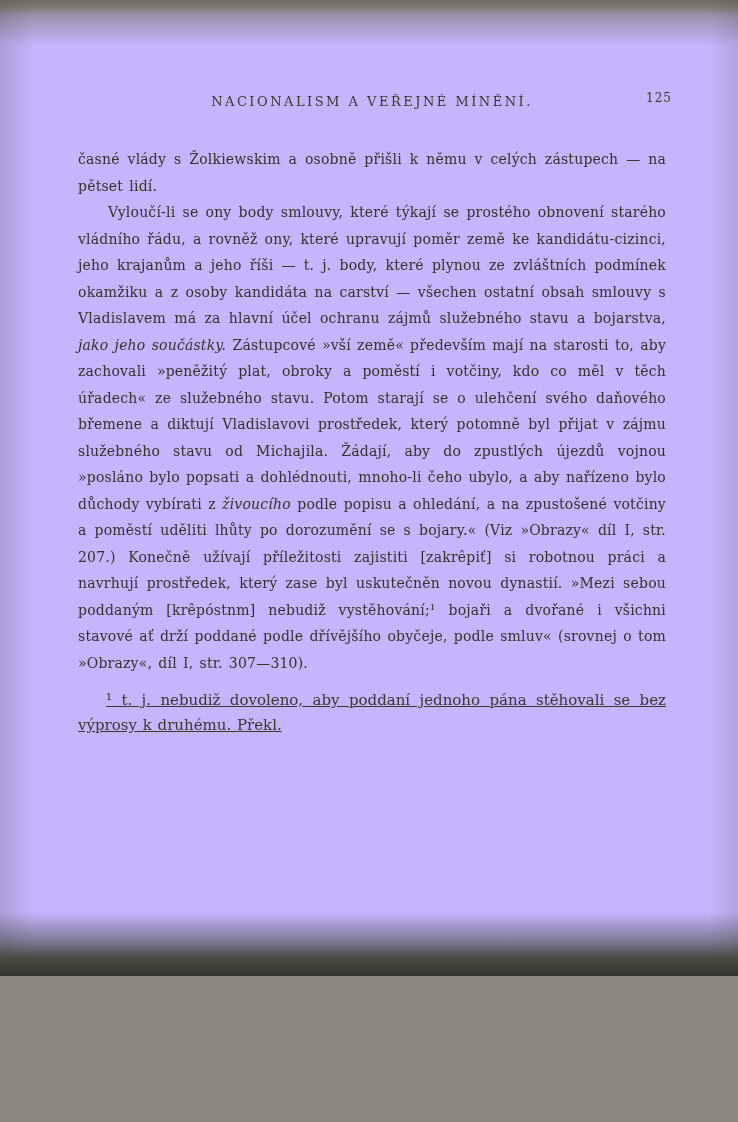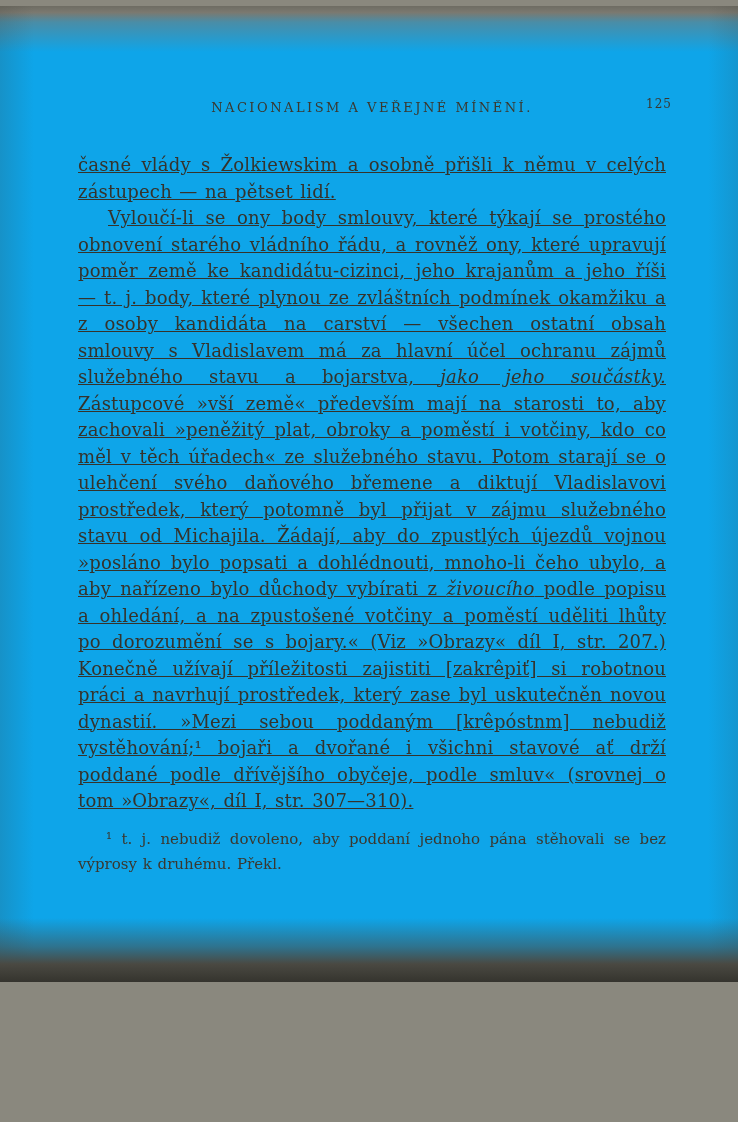--- a/index.html
+++ b/index.html
@@ -4,22 +4,22 @@
 <style>
   html, body {
     margin: 0;
     padding: 0;
     background: #8a887e;
   }
   .page-scan {
     position: relative;
     width: 738px;
     height: 976px;
-    margin: 6px auto;
-    background: #0ea5e9;
+    margin: 0 auto;
+    background: #c4b5fd;
     overflow: hidden;
     font-family: "DejaVu Serif", "Liberation Serif", serif;
     color: #35332c;
   }
   
   .scan-edge-top {
     position: absolute; left: 0; top: 0; width: 100%; height: 46px;
     background: linear-gradient(180deg,
       #6e6c63 0%, #7b7970 14%, rgba(123,121,112,0.55) 35%, rgba(123,121,112,0) 100%);
     pointer-events: none;
@@ -63,36 +63,36 @@
     color: #3a382f;
   }
   .text-block {
     position: absolute;
     left: 78px;
     top: 146px;
     width: 588px;
   }
   .para {
     margin: 0;
-    font-size: 18px;
+    font-size: 14px;
     line-height: 26.5px;
     text-align: justify;
     letter-spacing: 0.2px;
     word-spacing: 1.5px;
-    text-decoration: underline;
   }
   .para.indent { text-indent: 30px; }
   .footnote {
     margin: 12px 0 0 0;
     font-size: 15px;
     line-height: 25px;
     text-align: justify;
     text-indent: 28px;
     word-spacing: 1px;
     color: #3a382f;
+    text-decoration: underline;
   }
 </style>
 </head>
 <body>
 
 <div class="page-scan">
 
   <div class="scan-edge-top"></div>
   <div class="scan-edge-left"></div>
   <div class="scan-edge-right"></div>

